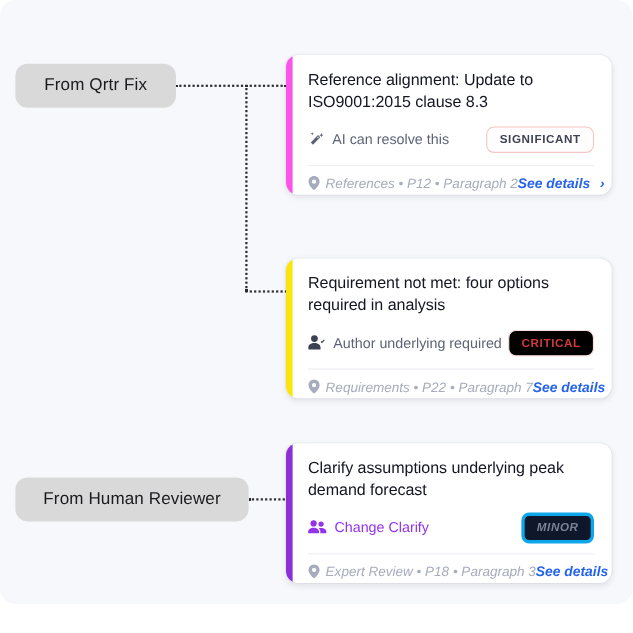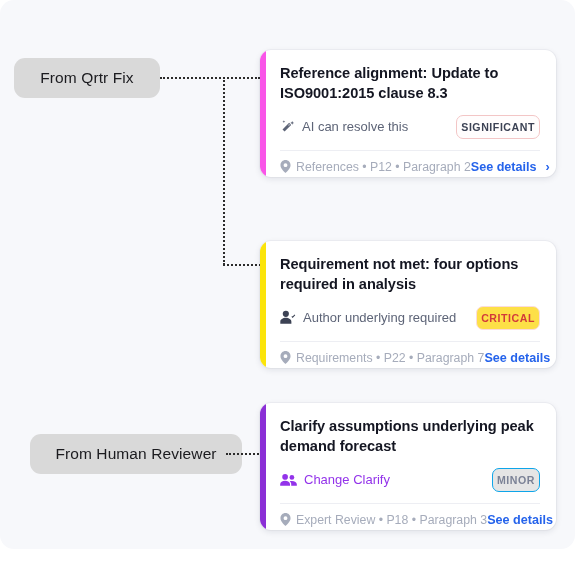--- a/index.html
+++ b/index.html
@@ -31,21 +31,21 @@
     border-radius: 11px;
     display: flex;
     align-items: center;
     justify-content: center;
     font-size: 15.5px;
     letter-spacing: .1px;
     box-sizing: border-box;
     padding: 0 16px;
   }
   #chip-qrtr   { left: 14px;  top: 58px;  width: 146px; height: 40px; }
-  #chip-human  { left: 14px;  top: 434px; width: 212px; height: 40px; margin-left: 16px; }
+  #chip-human  { left: 14px;  top: 434px; width: 212px; height: 40px; }
 
   
   .conn {
     position: absolute;
     border: 0;
   }
   .conn-h {
     border-top: 2px dotted #2b2b2b;
     height: 0;
   }
@@ -65,101 +65,102 @@
     position: absolute;
     left: 260px;
     width: 296px;
     background: #ffffff;
     border-radius: 11px;
     box-shadow: 0 2px 6px rgba(24,30,60,.10), 0 0 0 1px rgba(24,30,60,.035);
     overflow: hidden;
     box-sizing: border-box;
   }
   #card-1 { top: 50px;  height: 127px; }
-  #card-2 { top: 241px; height: 127px; }
+  #card-2 { top: 235px; height: 127px; }
   #card-3 { top: 403px; height: 127px; }
 
   .accent {
     position: absolute;
     left: 0; top: 0; bottom: 0;
     width: 6px;
   }
 
   .card-body {
     padding: 14px 16px 0 20px;
     box-sizing: border-box;
   }
 
   .card-title {
     font-size: 14.6px;
-    font-weight: bold;
+    font-weight: normal;
     color: #141622;
     line-height: 1.37;
     letter-spacing: -.05px;
     margin: 0 0 11px 0;
   }
 
   
   .action-row {
     display: flex;
     align-items: center;
     justify-content: space-between;
     height: 24px;
   }
   .action-left {
     display: flex;
-    align-items: center;
     gap: 7px;
     min-width: 0;
   }
   .action-text {
     font-size: 13px;
     color: #5d6477;
     white-space: nowrap;
   }
   .action-text.purple { color: #9333ea; }
 
   .icon { display: block; flex: 0 0 auto; }
 
   .badge {
     font-size: 10.6px;
     font-weight: bold;
     letter-spacing: .55px;
-    padding: 5px 4px;
+    padding: 5px 11px;
     border-radius: 7px;
     white-space: nowrap;
     box-sizing: border-box;
   }
   .badge-significant {
     background: #fffdfd;
     border: 1px solid #f3c6c6;
     color: #3c4254;
   }
   .badge-critical {
-    background: #fde047;
+    background: #000000;
     border: 1px solid #fbdcdc;
     color: #d23a3a;
   }
   .badge-minor {
-    background: #e5e5e5;
-    border: 1px solid #0ea5e9;
+    background: #0f172a;
+    border: 3px solid #0ea5e9;
     color: #7b8296;
+    font-style: italic;
   }
 
   
   .divider {
     height: 1px;
     background: #edeef3;
     margin: 11px 16px 0 20px;
   }
   .footer-row {
     display: flex;
     align-items: center;
     justify-content: space-between;
     padding: 9px 16px 0 20px;
+    font-style: italic;
   }
   .meta {
     display: flex;
     align-items: center;
     gap: 5px;
     font-size: 12.3px;
     color: #a6acbb;
     white-space: nowrap;
   }
   .see-details {

